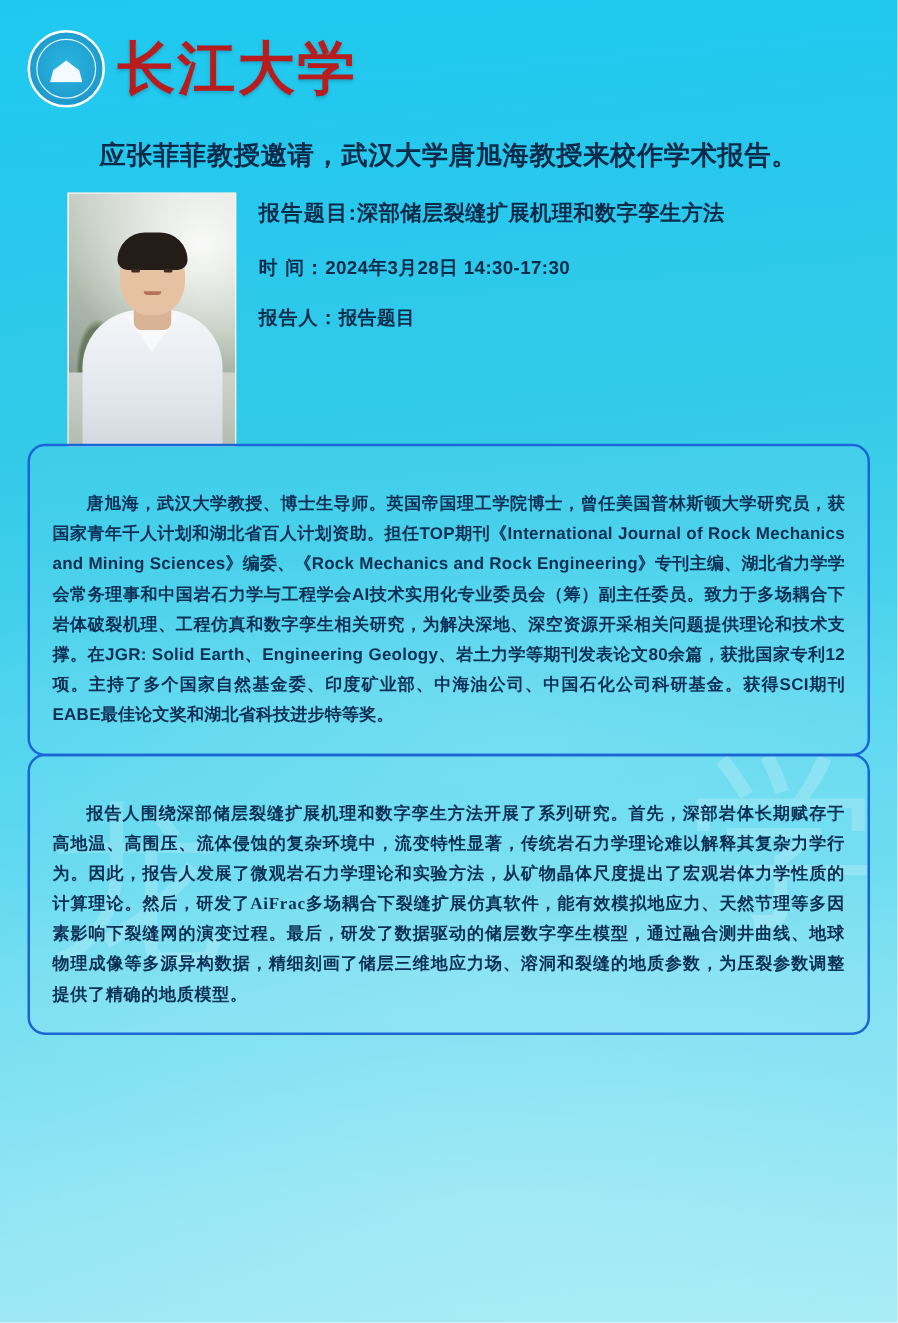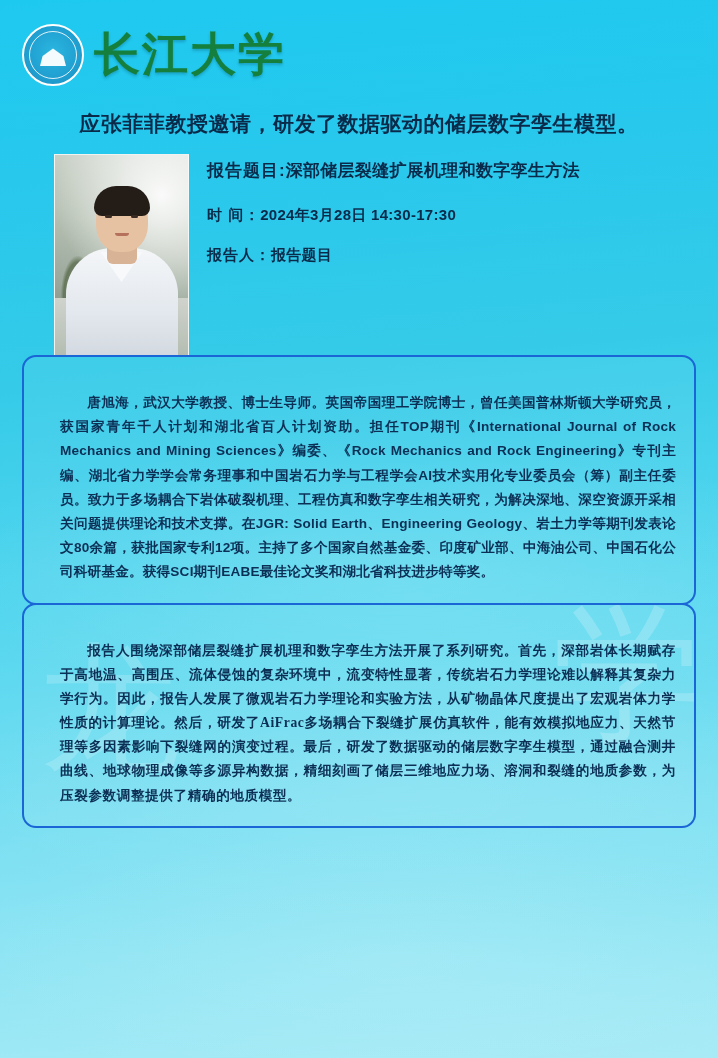--- a/index.html
+++ b/index.html
@@ -86,21 +86,21 @@
     width: 26px;
     height: 22px;
     background: rgba(255,255,255,0.95);
     clip-path: polygon(0% 100%, 10% 55%, 50% 20%, 90% 55%, 100% 100%);
     z-index: 2;
   }
   .logo-text {
     font-family: "Liberation Serif", serif;
     font-weight: bold;
     font-size: 46px;
-    color: #15803d;
+    color: #b91c1c;
     letter-spacing: 2px;
     text-shadow: 0 2px 3px rgba(0,60,90,0.28);
   }
 
   
   .main-title {
     text-align: center;
     font-size: 21px;
     font-weight: bold;
     color: #0a2a4a;
@@ -257,21 +257,21 @@
     background: #1a66d6;
     opacity: 0.85;
   }
   .pill::before { left: -52px; }
   .pill::after { right: -52px; }
 
   .card {
     border: 2px solid #1a66d6;
     border-radius: 14px;
     margin-top: -20px;
-    padding: 34px 18px 18px 36px;
+    padding: 34px 18px 18px 18px;
     background: rgba(255,255,255,0.06);
     position: relative;
     z-index: 1;
   }
   .card p {
     margin: 0;
     color: #0c2f55;
     font-size: 13.6px;
     line-height: 1.78;
     text-align: justify;
@@ -292,21 +292,21 @@
 <div class="watermark">学</div>
 <div class="watermark2">龙</div>
 
 <div class="header">
   <div class="logo-seal">
     <div class="seal-inner"></div>
   </div>
   <div class="logo-text">长江大学</div>
 </div>
 
-<div class="main-title">应张菲菲教授邀请，研发了数据驱动的储层数字孪生模型。</div>
+<div class="main-title">应张菲菲教授邀请，武汉大学唐旭海教授来校作学术报告。</div>
 
 <div class="info-row">
   <div class="photo">
     <div class="bg-blur"></div>
     <div class="plant"></div>
     <div class="desk"></div>
     <div class="body"></div>
     <div class="collar"></div>
     <div class="neck"></div>
     <div class="head"></div>

